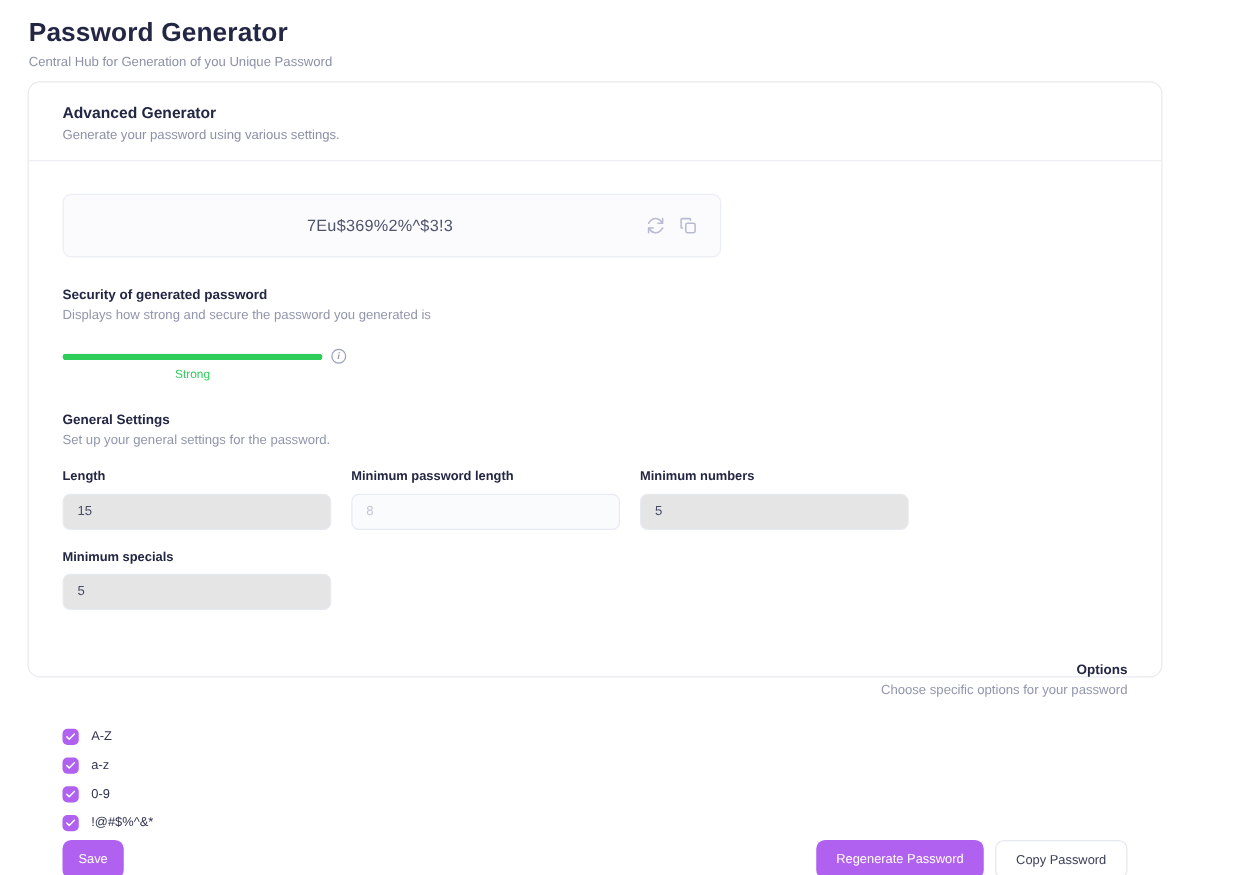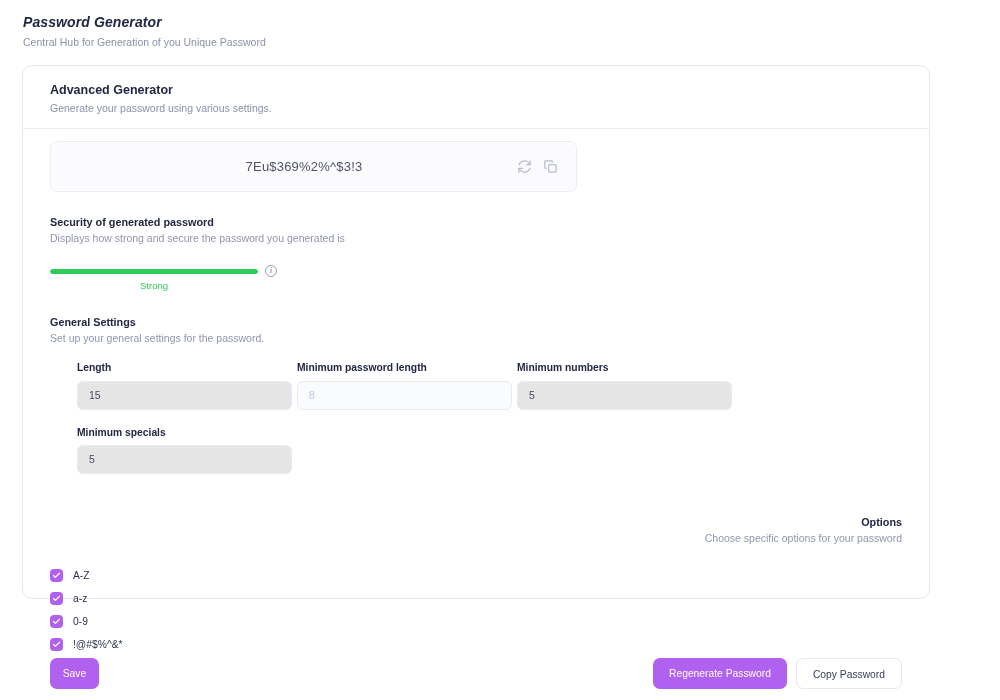--- a/index.html
+++ b/index.html
@@ -21,42 +21,41 @@
     width: 1000px;
     height: 700px;
     box-sizing: border-box;
   }
 
   
   .page-header {
     padding: 14px 0 0 23px;
   }
   .page-title {
-    font-size: 14px;
+    font-size: 21px;
     font-weight: bold;
     color: #232744;
     letter-spacing: 0.1px;
     margin: 0 0 5px 0;
     line-height: 1.2;
-    font-style: italic;
   }
   .page-subtitle {
     font-size: 10.5px;
     color: #8d91a8;
     margin: 0;
     line-height: 1.2;
   }
 
   
   .card {
     position: absolute;
     left: 22px;
     top: 65px;
     width: 908px;
-    height: 534px;
+    height: 477px;
     box-sizing: border-box;
     border: 1px solid #e9eaf1;
     border-radius: 10px;
     background: #ffffff;
   }
   .card-header {
     padding: 17px 0 13px 27px;
     border-bottom: 1px solid #edeef4;
   }
   .card-title {
@@ -73,21 +72,21 @@
     line-height: 1.2;
   }
   .card-body {
     padding: 0 27px;
     position: relative;
     height: 567px;
   }
 
   
   .password-box {
-    margin-top: 12px;
+    margin-top: 26px;
     width: 527px;
     height: 51px;
     box-sizing: border-box;
     background: #fbfbfe;
     border: 1px solid #eceef5;
     border-radius: 7px;
     display: flex;
     align-items: center;
     position: relative;
   }
@@ -170,22 +169,21 @@
     text-align: center;
     font-size: 9.5px;
     margin-top: 3px;
     line-height: 1.2;
   }
 
   
   .field-grid {
     margin-top: 17px;
     display: flex;
-    gap: 5px;
-    margin-left: 27px;
+    gap: 16px;
   }
   .field {
     width: 215px;
   }
   .field-label {
     font-size: 10.3px;
     font-weight: bold;
     color: #232744;
     display: block;
     margin-bottom: 6px;

